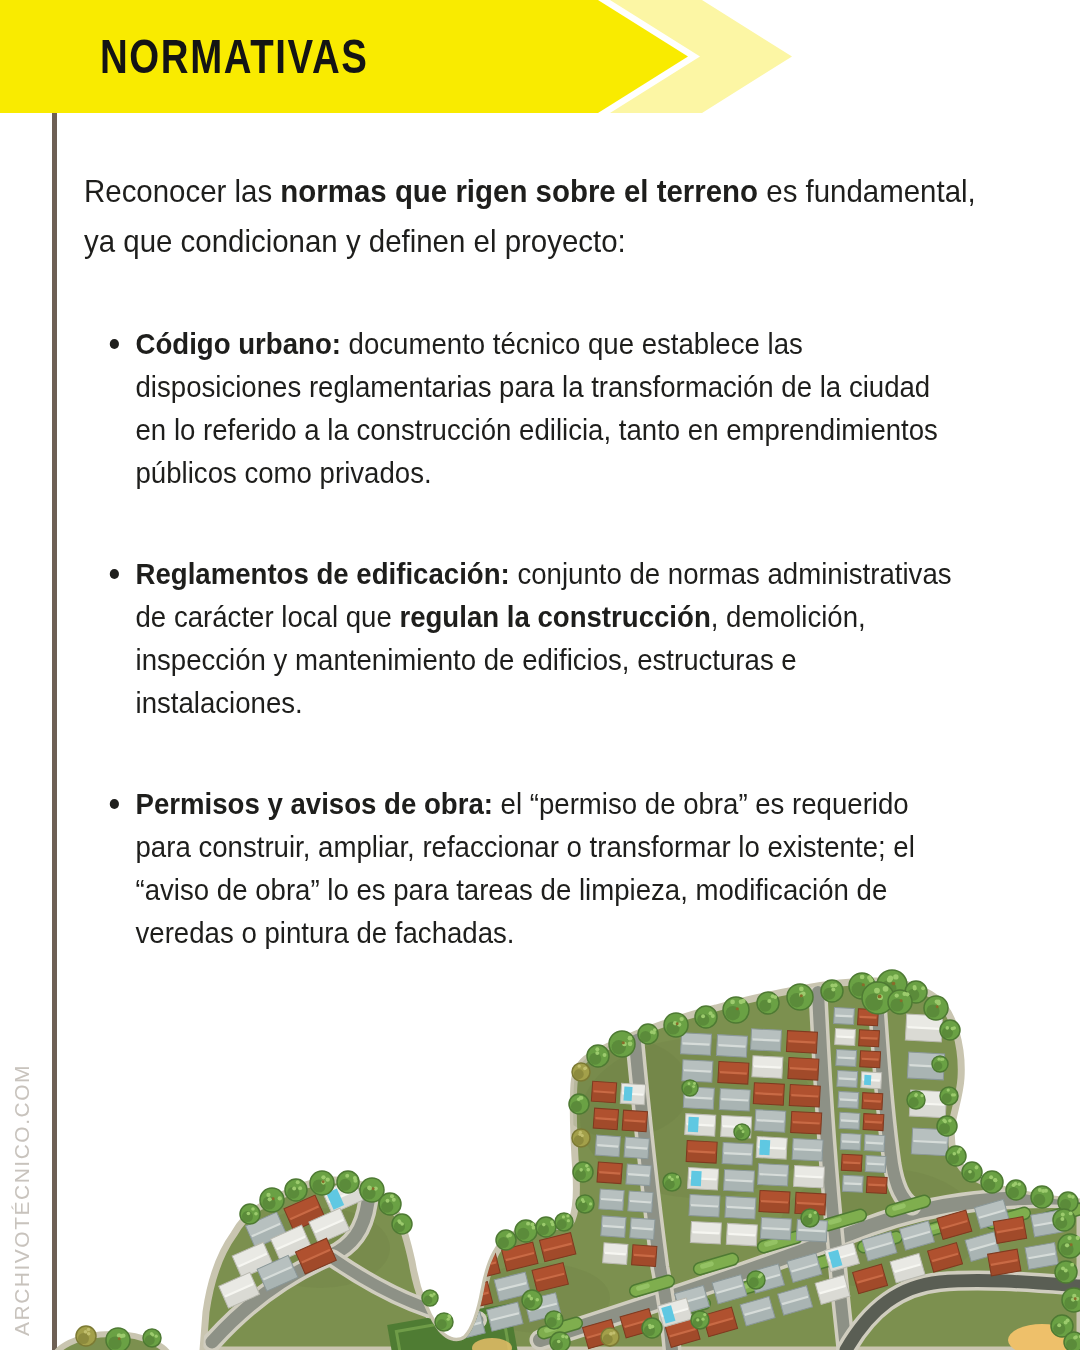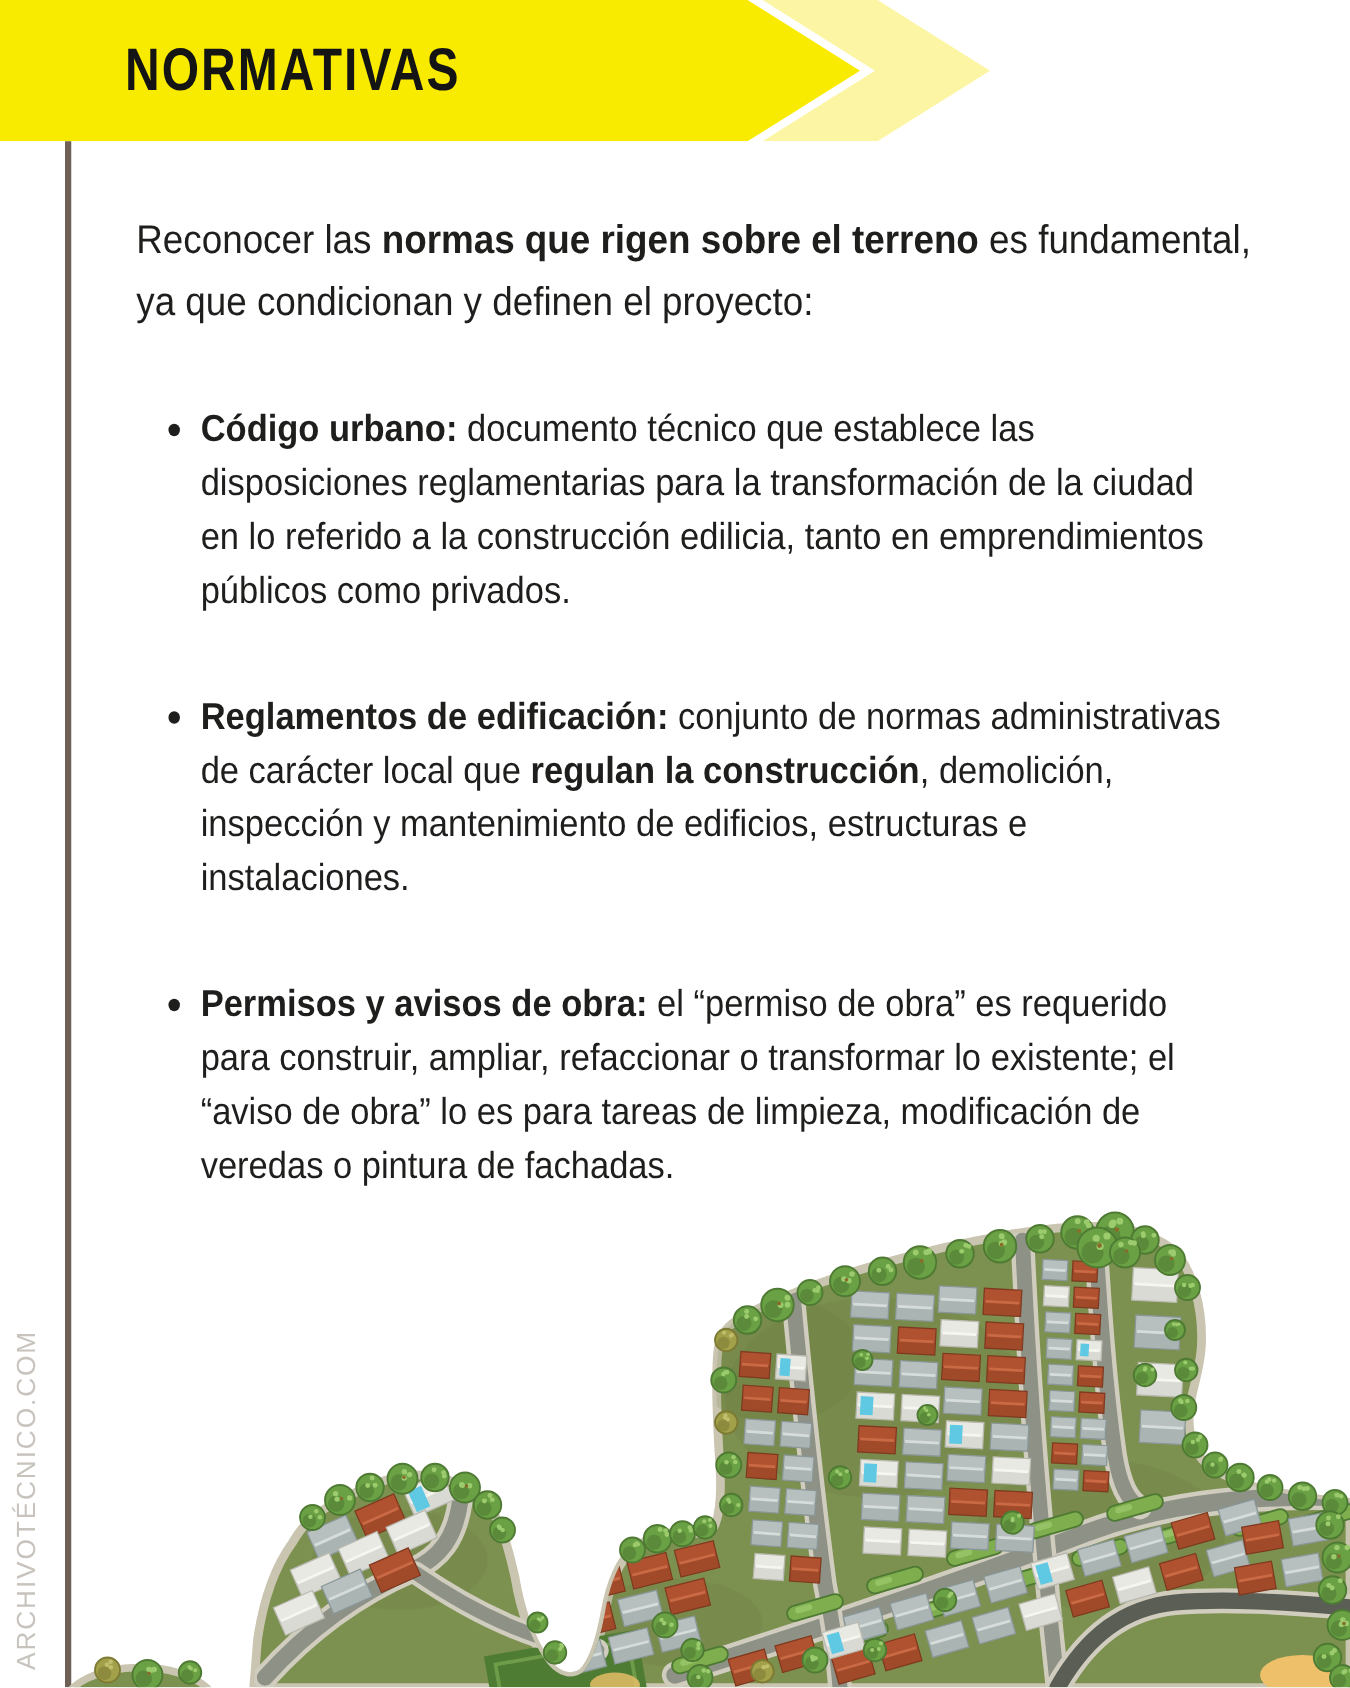--- a/index.html
+++ b/index.html
@@ -9,21 +9,21 @@
   #banner-svg{position:absolute;top:0;left:0;display:block;}
   #title-wrap{position:absolute;left:100px;top:0;height:113px;display:flex;align-items:center;}
   #title-wrap .t{font-size:48px;font-weight:600;letter-spacing:2px;color:var(--c-title);
                  transform:scaleX(0.80);transform-origin:0 50%;white-space:nowrap;}
   
   #accent-line{position:absolute;left:52px;top:113px;width:5px;height:1237px;background:var(--c-line);}
   
   #watermark{position:absolute;left:10px;top:1336px;transform:rotate(-90deg);transform-origin:0 0;
              font-size:21px;letter-spacing:1.5px;color:var(--c-watermark);white-space:nowrap;}
   
-  #main-text{position:absolute;left:109px;top:166px;width:940px;}
+  #main-text{position:absolute;left:84px;top:166px;width:940px;}
   .squeeze{transform:scaleX(0.92);transform-origin:0 0;width:1010px;color:var(--c-text);}
   #intro{font-size:32px;line-height:50px;margin:0;}
   #intro b{font-weight:700;}
   #bullet-list{list-style:none;margin:56px 0 0 0;padding:0;font-size:30px;line-height:43px;}
   #bullet-list li{position:relative;padding-left:56px;margin-bottom:58px;max-width:905px;}
   #bullet-list li::before{content:"";position:absolute;left:28px;top:17px;width:10px;height:10px;
                           border-radius:50%;background:var(--c-text);}
   #bullet-list b{font-weight:700;}
   
   #map{position:absolute;left:0;top:968px;width:1080px;height:382px;display:block;}

